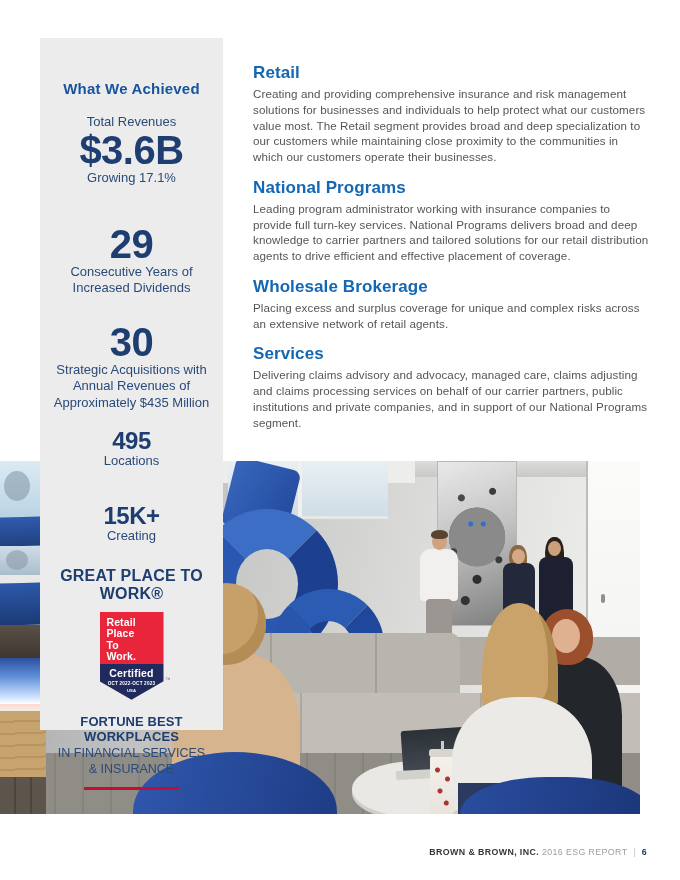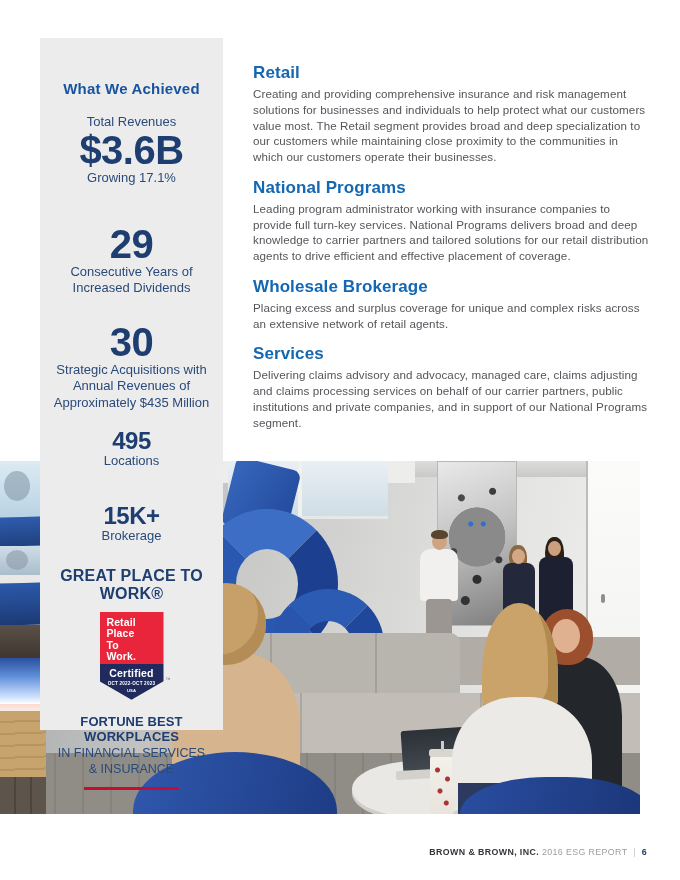--- a/index.html
+++ b/index.html
@@ -214,21 +214,21 @@
       <div class="sb-label">Strategic Acquisitions with Annual Revenues of Approximately $435 Million</div>
     </div>
 
     <div class="sb-stat495">
       <div class="sb-value-lg">495</div>
       <div class="sb-label">Locations</div>
     </div>
 
     <div class="sb-stat15k">
       <div class="sb-value-lg">15K+</div>
-      <div class="sb-label">Brokerage</div>
+      <div class="sb-label">Creating</div>
     </div>
 
     <div class="sb-gptw-head">GREAT PLACE TO WORK®</div>
 
     <div class="badge-wrap">
       <div class="badge">
         <div class="badge-red">
           <div class="bl">Retail</div>
           <div class="bl">Place</div>
           <div class="bl">To</div>

